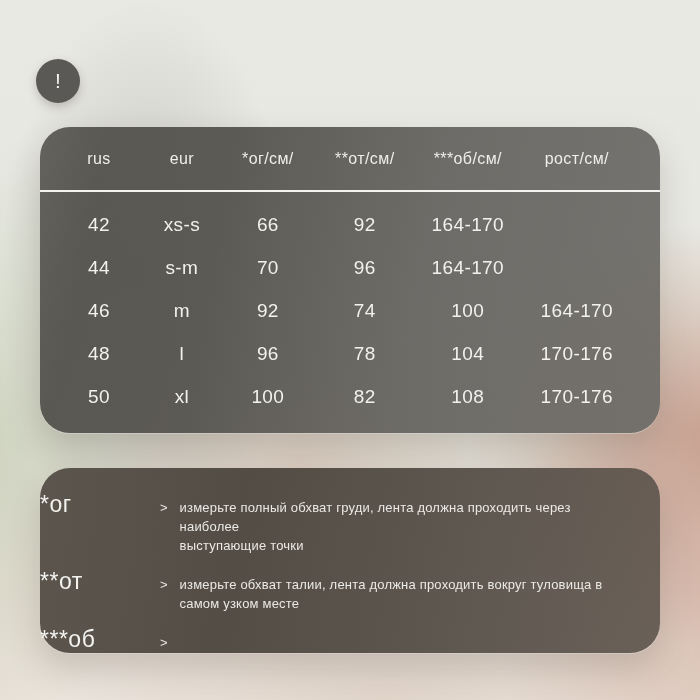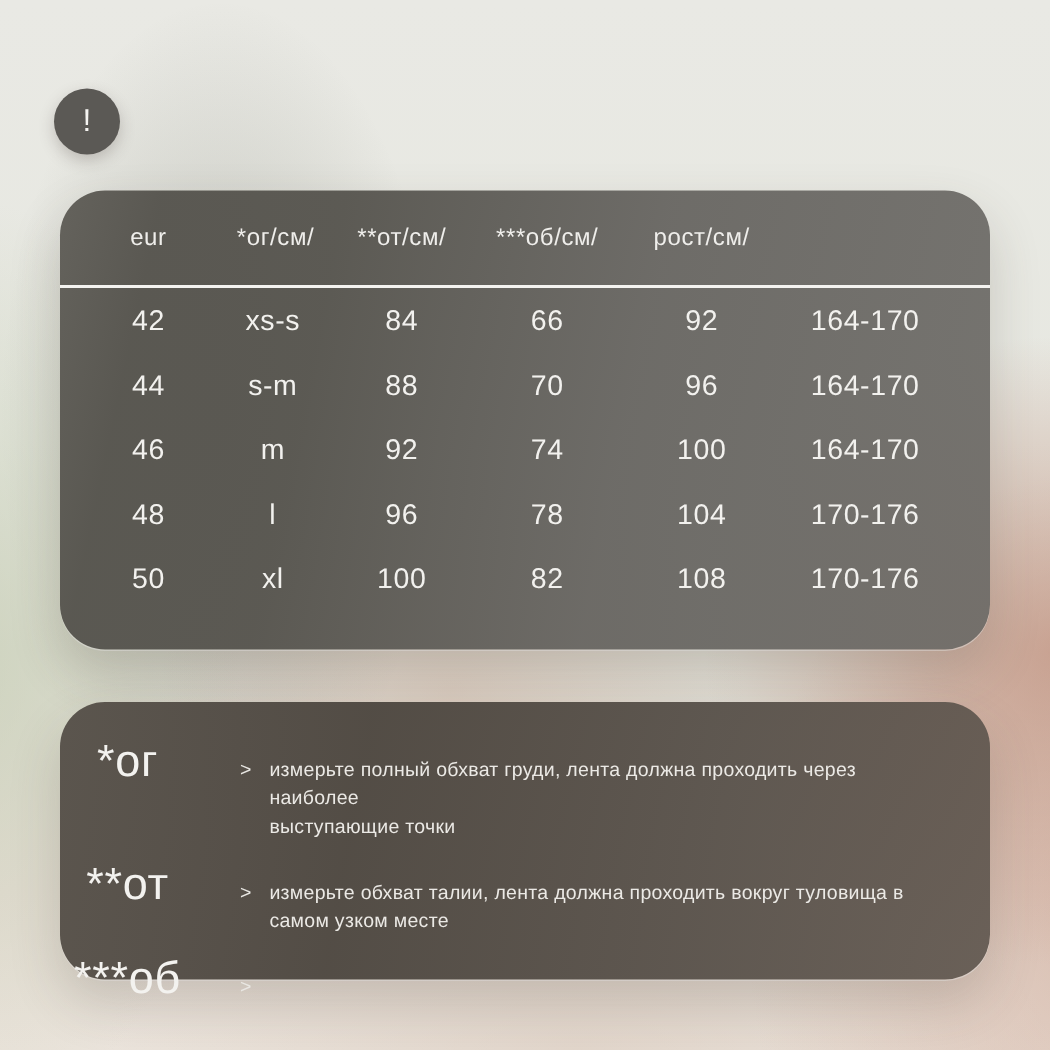--- a/index.html
+++ b/index.html
@@ -41,35 +41,35 @@
       rgba(85,83,77,0.95) 28%, rgba(102,100,96,0.94) 60%,
       rgba(109,107,103,0.93) 100%);
   }
   .trow{
     display:grid;
     grid-template-columns:20.4% 8.3% 21.45% 12.1% 23.53% 14.19%;
     padding-right:42px;align-items:center;
   }
   .thead{height:63px;border-bottom:2px solid #f4f3f0;color:#efeeeb;
     font-size:16px;letter-spacing:0.4px;}
-  .tbody{padding-top:1px;}
+  .tbody{padding-top:11px;}
   .tbody .trow{height:43px;}
   .tcell{text-align:center;white-space:nowrap;}
   .tbody .tcell{color:#f2f1ee;font-size:19px;letter-spacing:0.4px;}
   
   .legend-card{
     top:468px;height:185px;box-sizing:border-box;padding:25px 26px 0 0;
     background:linear-gradient(100deg,
       rgba(86,80,73,0.96) 0%, rgba(77,71,64,0.96) 32%,
       rgba(86,79,72,0.94) 68%, rgba(97,88,80,0.93) 100%);
   }
   .legend-item{display:flex;align-items:baseline;margin-bottom:15px;}
   .legend-label{
-    flex:0 0 90px;text-align:center;color:#f3f2ef;
-    font-size:30px;letter-spacing:0.5px;line-height:1;
+    flex:0 0 90px;text-align:left;color:#f3f2ef;
+    font-size:23px;letter-spacing:0.5px;line-height:1;
   }
   .legend-arrow{margin-left:30px;color:#e9e7e3;font-size:13px;flex:0 0 auto;}
   .legend-text{
     margin-left:12px;color:#ebe9e5;font-size:13px;line-height:19px;
     letter-spacing:0.2px;white-space:pre-line;
   }
 </style>
 </head>
 <body>
 
@@ -77,39 +77,38 @@
   <div class="bg"></div>
 
   <div class="note">
     <div class="note-badge">
       <span>!</span>
     </div>
   </div>
 
   <div class="card table-card">
     <div class="trow thead" id="thead">
+        <div class="tcell">rus</div>
         <div class="tcell">eur</div>
         <div class="tcell">*ог/см/</div>
         <div class="tcell">**от/см/</div>
         <div class="tcell">***об/см/</div>
         <div class="tcell">рост/см/</div>
       </div>
     <div class="tbody" id="tbody">
         <div class="trow">
           <div class="tcell">42</div>
           <div class="tcell">xs-s</div>
-          <div class="tcell">84</div>
           <div class="tcell">66</div>
           <div class="tcell">92</div>
           <div class="tcell">164-170</div>
         </div>
         <div class="trow">
           <div class="tcell">44</div>
           <div class="tcell">s-m</div>
-          <div class="tcell">88</div>
           <div class="tcell">70</div>
           <div class="tcell">96</div>
           <div class="tcell">164-170</div>
         </div>
         <div class="trow">
           <div class="tcell">46</div>
           <div class="tcell">m</div>
           <div class="tcell">92</div>
           <div class="tcell">74</div>
           <div class="tcell">100</div>

